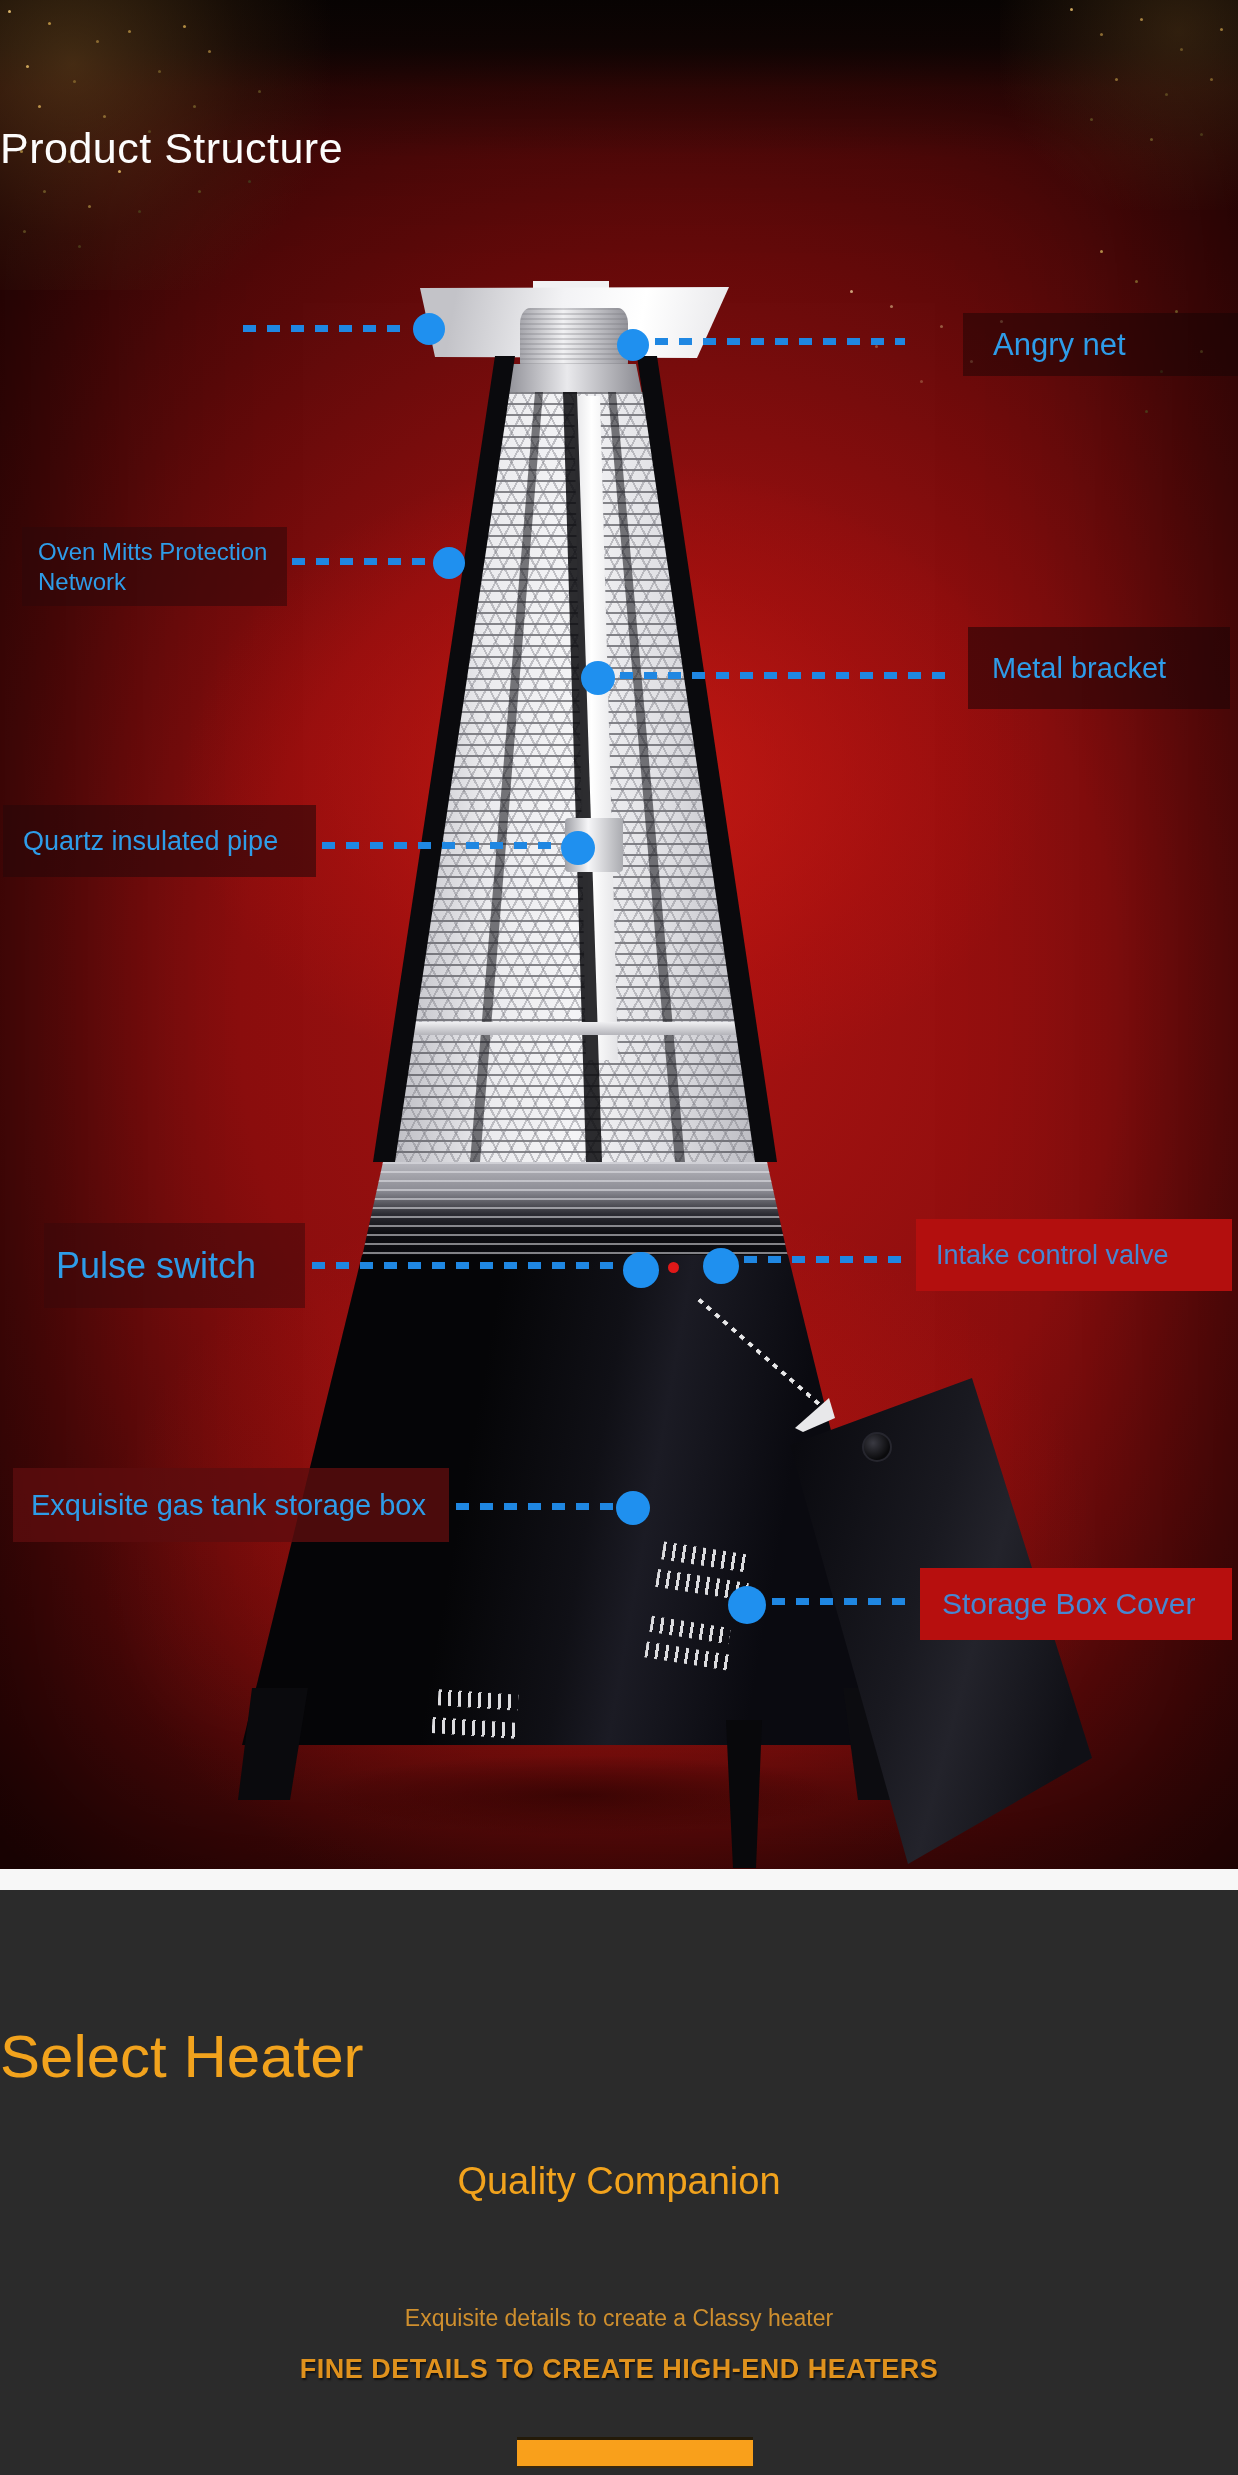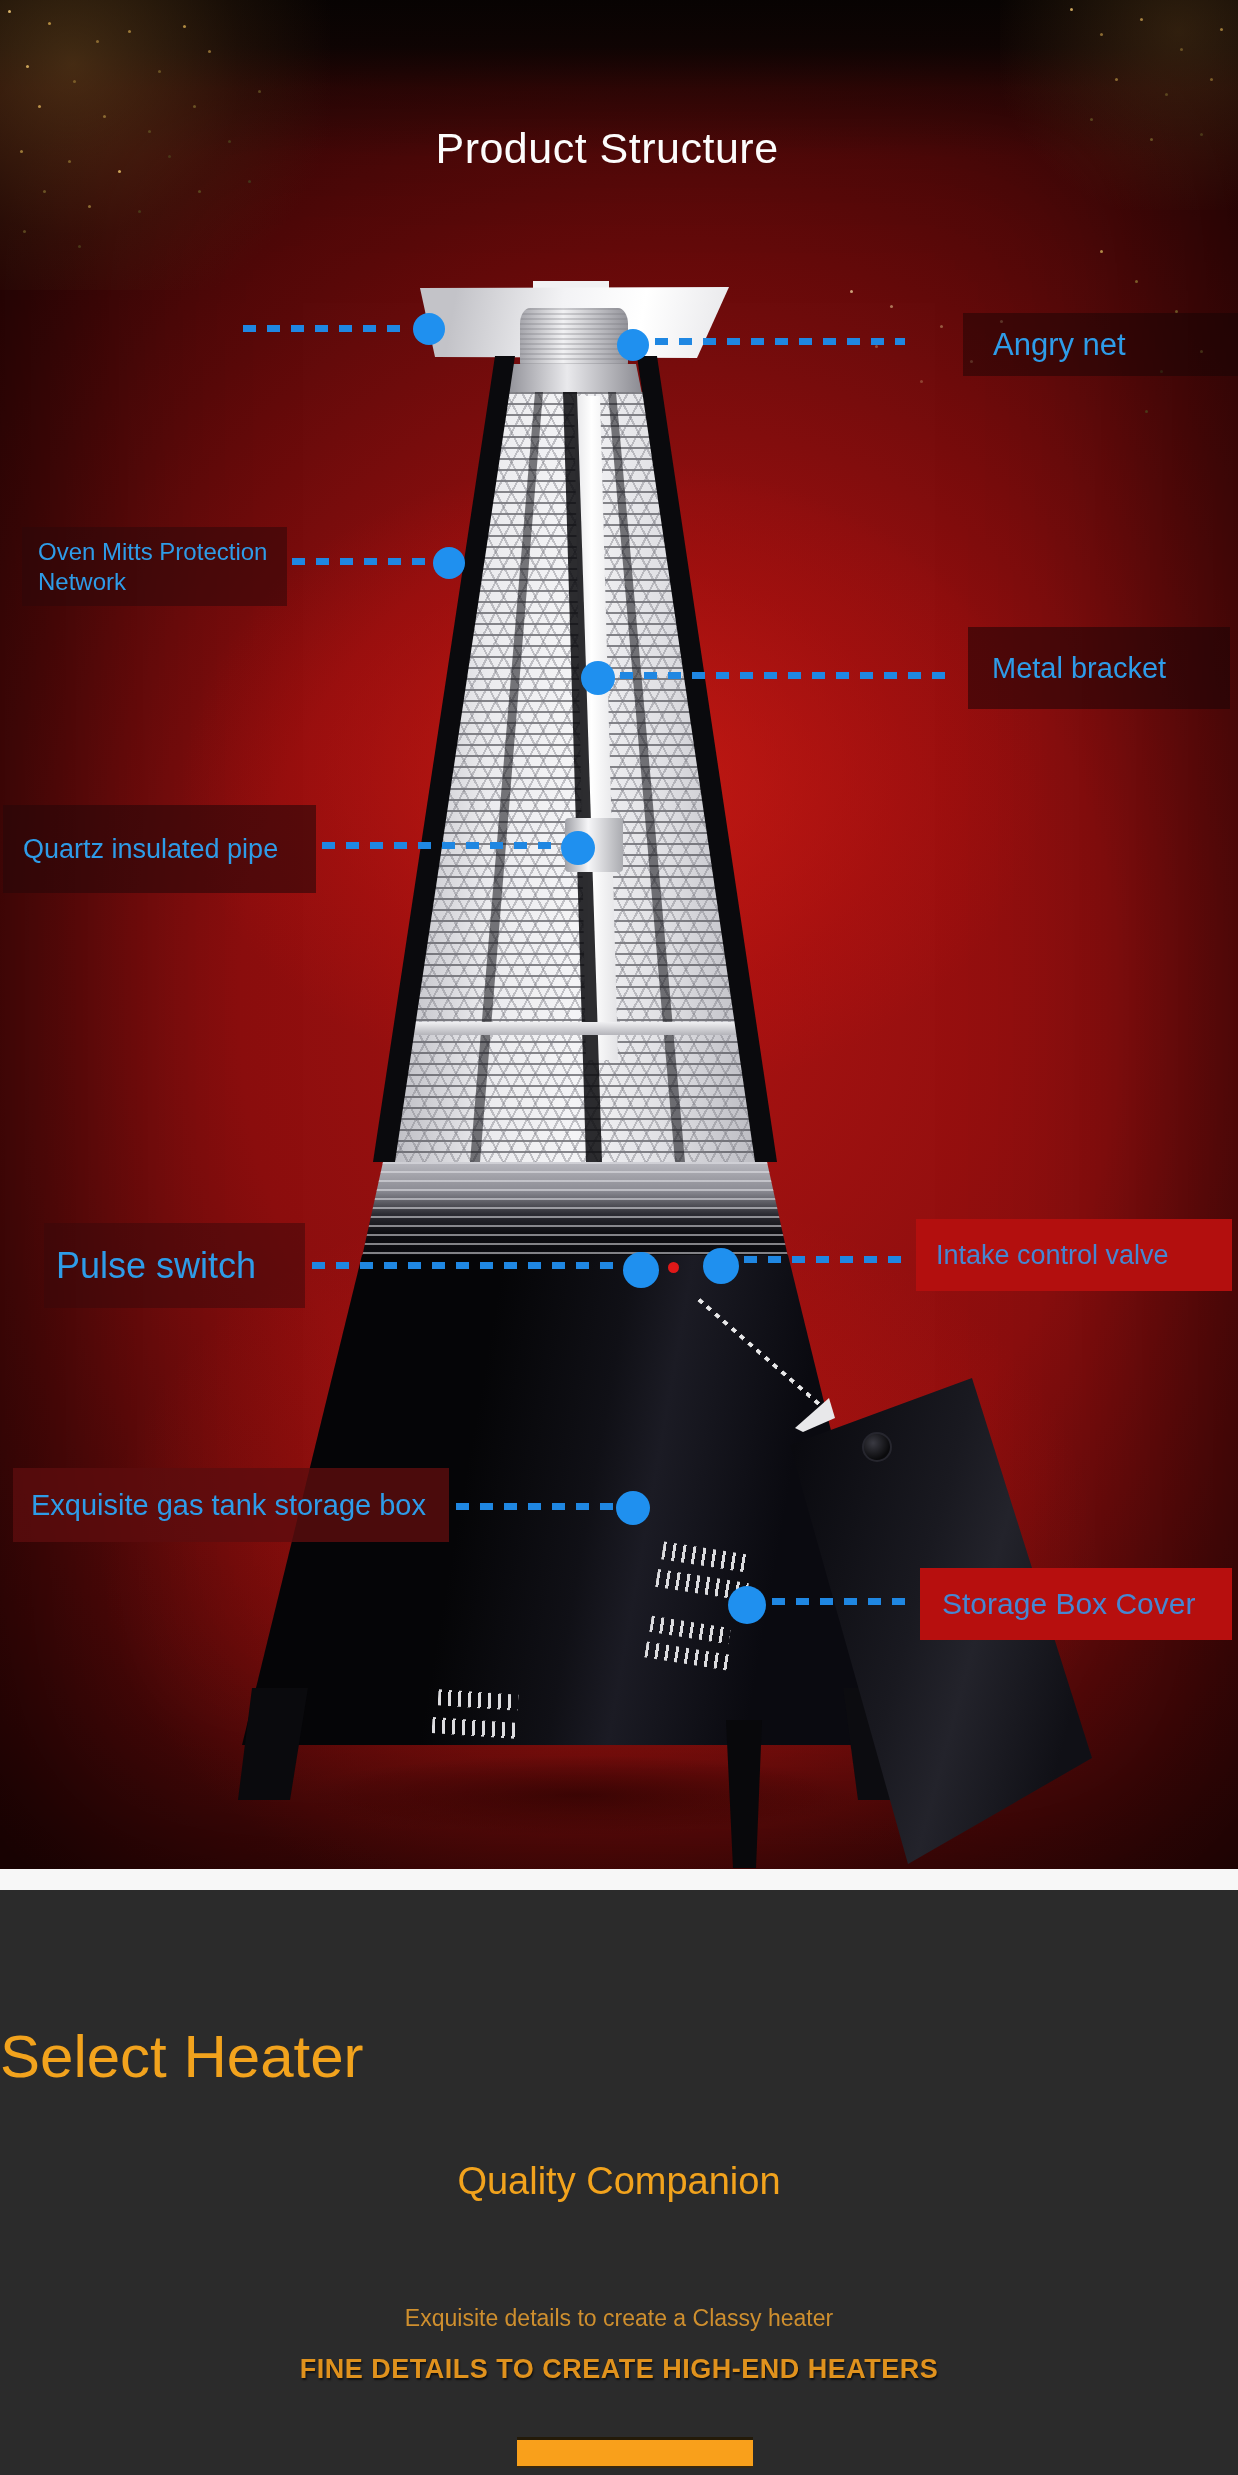--- a/index.html
+++ b/index.html
@@ -29,21 +29,21 @@
     15px 220px #5a451e,70px 235px #4a3818,250px 80px #5a451e,240px 170px #43341a;}
   .speckB{left:1070px;top:8px;background:#c9a45c;box-shadow:30px 25px #8a6a32,70px 10px #a58040,110px 40px #6a5224,
     45px 70px #8a6a32,95px 85px #5a451e,140px 70px #7a5c28,20px 110px #5a451e,80px 130px #6a5224,130px 125px #4a3818,
     150px 20px #9a7838;}
   .speckC{left:1100px;top:250px;background:#b08a48;box-shadow:35px 30px #7a5c28,75px 60px #6a5224,20px 90px #5a451e,
     60px 120px #4a3818,100px 100px #6a5224,45px 160px #4a3818;}
   .speckD{left:850px;top:290px;background:rgba(230,200,150,.8);box-shadow:40px 15px rgba(220,190,140,.6),
     90px 35px rgba(200,170,120,.5),25px 55px rgba(200,170,120,.45),120px 70px rgba(220,190,140,.4),
     70px 90px rgba(200,170,120,.35),150px 30px rgba(220,190,140,.45);}
 
-  .hero-title{left:0;top:124px;width:1214px;text-align:center;color:#fcfcfc;
+  .hero-title{left:0;top:124px;width:1214px;color:#fcfcfc;
     font-size:43px;letter-spacing:.5px;}
 
   
   .canopy{left:418px;top:284px;width:315px;height:78px;
     clip-path:polygon(2px 4px,311px 3px,279px 74px,17px 73px);
     background:linear-gradient(100deg,#c3c3c8 12%,#f3f3f5 45%,#ffffff 70%,#e6e6e9);}
   .canopy-tab{left:533px;top:281px;width:76px;height:26px;background:#f1f1f3;}
   .burner{left:520px;top:308px;width:108px;height:70px;border-radius:10px/16px;
     background:repeating-linear-gradient(180deg, rgba(120,120,126,.30) 0 2px, transparent 2px 5px),
                linear-gradient(90deg,#a6a6ac,#f1f1f3 40%,#93939a);}
@@ -178,21 +178,21 @@
   </div>
   <div class="abs dash" style="left:292px;top:558px;width:140px;"></div>
   <div class="abs dot" style="left:433px;top:547px;width:32px;height:32px;"></div>
 
   <div class="abs dot" style="left:581px;top:661px;width:34px;height:34px;"></div>
   <div class="abs dash" style="left:620px;top:672px;width:336px;"></div>
   <div class="abs lbl" style="left:968px;top:627px;width:262px;height:82px;padding-left:24px;box-sizing:border-box;background:rgba(25,4,6,.55);font-size:29px;">
     <span>Metal bracket</span>
   </div>
 
-  <div class="abs lbl" style="left:3px;top:805px;width:313px;height:88px;padding-left:20px;box-sizing:border-box;background:rgba(40,7,8,.60);font-size:27px;">
+  <div class="abs lbl" style="left:3px;top:805px;width:313px;height:72px;padding-left:20px;box-sizing:border-box;background:rgba(40,7,8,.60);font-size:27px;">
     <span>Quartz insulated pipe</span>
   </div>
   <div class="abs dash" style="left:322px;top:842px;width:238px;"></div>
   <div class="abs dot" style="left:561px;top:831px;width:34px;height:34px;"></div>
 
   <div class="abs lbl" style="left:44px;top:1223px;width:261px;height:85px;padding-left:12px;box-sizing:border-box;background:rgba(55,8,10,.50);font-size:36px;">
     <span>Pulse switch</span>
   </div>
   <div class="abs dash" style="left:312px;top:1262px;width:310px;"></div>
   <div class="abs dot" style="left:623px;top:1252px;width:36px;height:36px;"></div>

